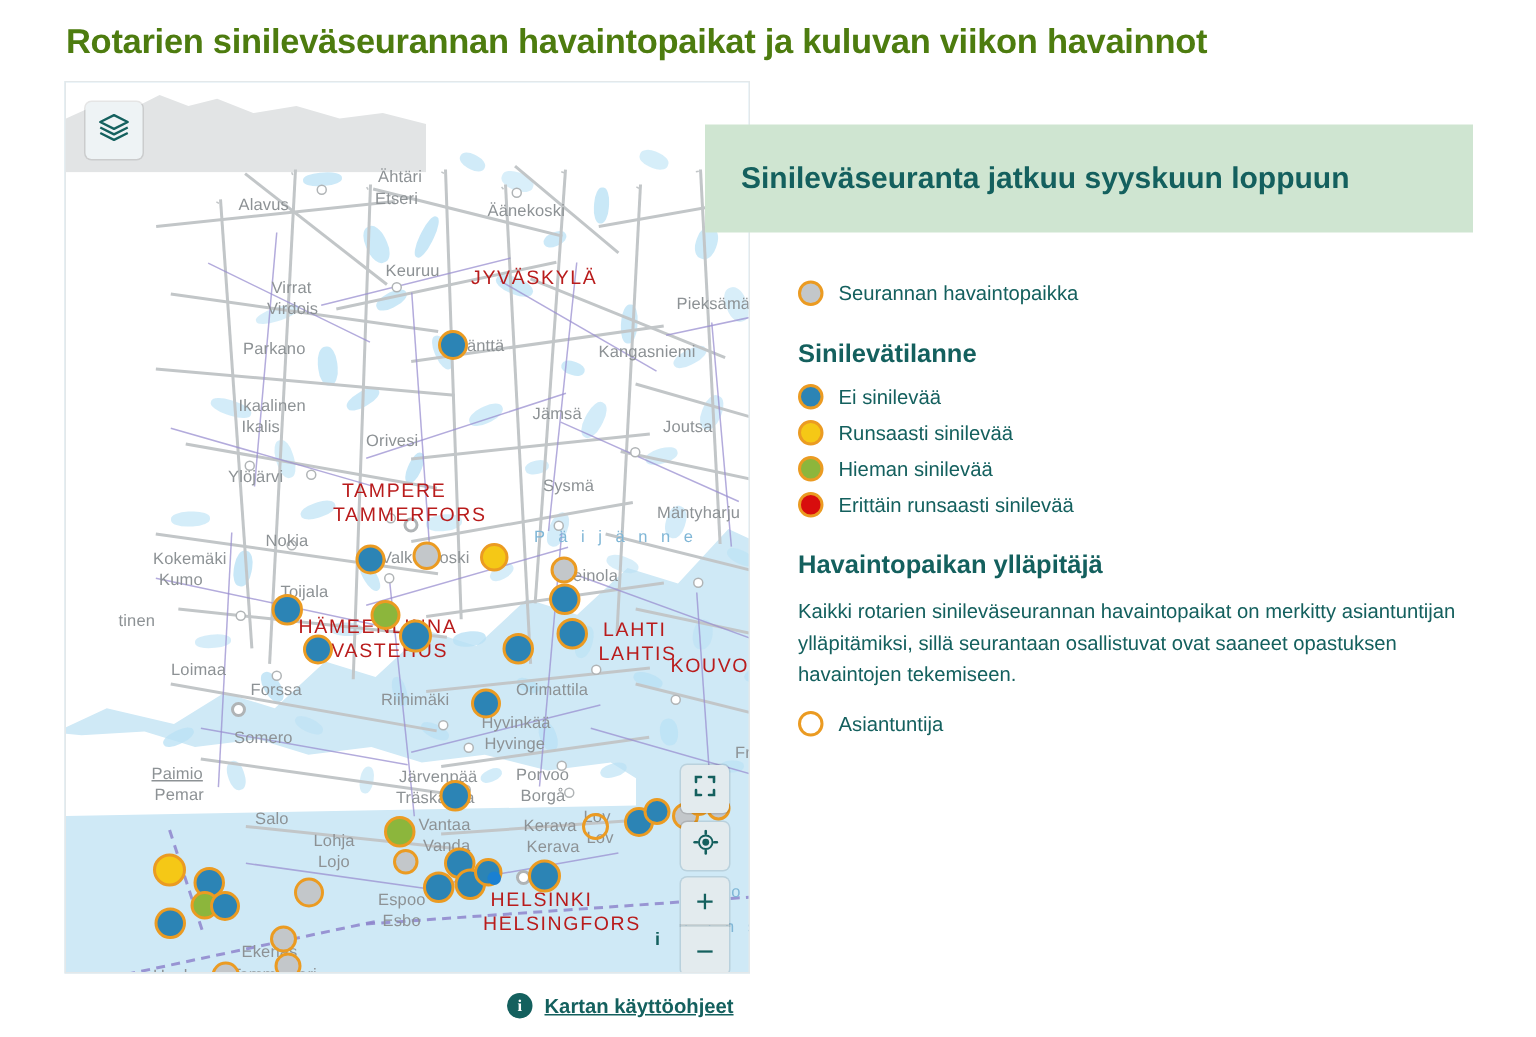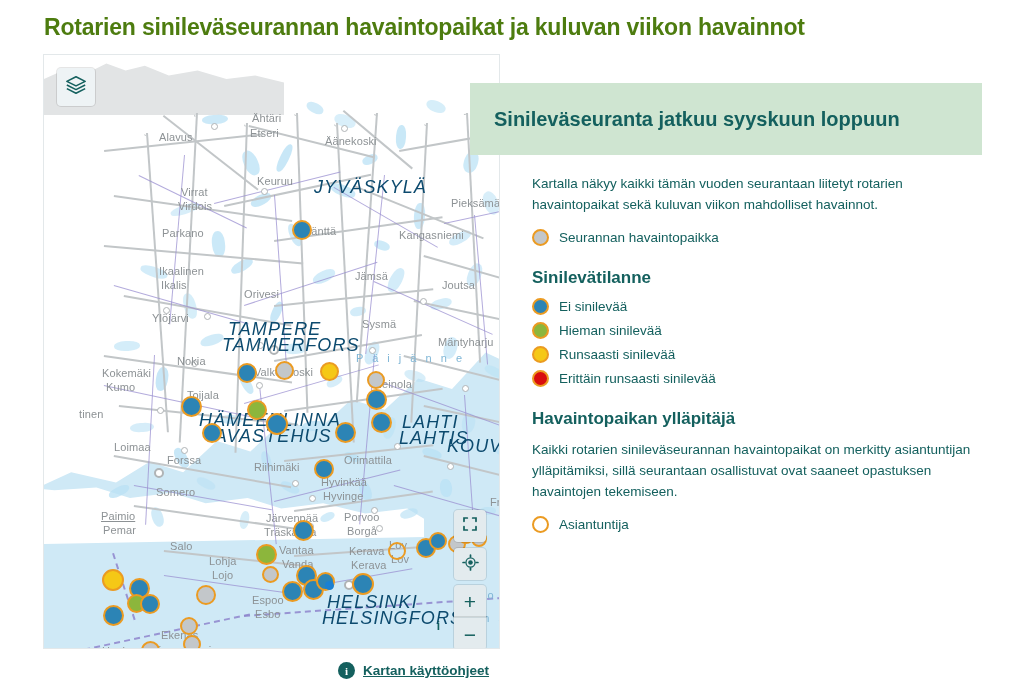--- a/index.html
+++ b/index.html
@@ -49,21 +49,21 @@
   .dash-line{position:absolute;border-top:2.5px dashed #8f86cd;opacity:.85;transform-origin:0 0;}
   .junction{
     position:absolute;width:7px;height:7px;border-radius:50%;
     background:#ffffff;border:1.6px solid #b0b4b6;box-sizing:border-box;
   }
   .junction.big{width:10px;height:10px;border-width:2px;}
   .mlabel{
     position:absolute;color:#8d9295;font-size:11px;white-space:nowrap;
     font-family:"Liberation Sans", sans-serif;letter-spacing:.1px;
   }
-  .mlabel.city{font-size:18px;letter-spacing:1.1px;color:#0c4a6e;font-style:italic;}
+  .mlabel.city{font-size:13px;letter-spacing:1.1px;color:#b91c1c;}
   .mlabel.water{font-size:11px;letter-spacing:3px;color:#7fb6d6;}
   
   .marker{
     position:absolute;border-radius:50%;
     border:2.5px solid #eb9b22;box-sizing:border-box;
   }
   .marker.gray{background:#c3c7ca;}
   .marker.blue{background:#2c84b5;}
   .marker.green{background:#8cb63c;}
   .marker.yellow{background:#f5c816;}
@@ -543,40 +543,39 @@
   <span class="info-icon">i</span>
   <a href="#">Kartan käyttöohjeet</a>
 </div>
 
 <div id="banner">
   <div id="banner-title">Sinileväseuranta jatkuu syyskuun loppuun</div>
 </div>
 
 <div id="panel">
 
-  <p class="ptext">Kartalla näkyy kaikki tämän vuoden seurantaan liitetyt rotarien havaintopaikat sekä kuluvan viikon mahdolliset havainnot.</p>
 
   <div class="legend-row sp-top">
     <span class="legend-dot" style="background:#c3c7ca;"></span>
     <span class="legend-label">Seurannan havaintopaikka</span>
   </div>
 
   <h3 class="phead">Sinilevätilanne</h3>
 
   <div class="legend-row">
     <span class="legend-dot" style="background:#2c84b5;"></span>
     <span class="legend-label">Ei sinilevää</span>
   </div>
   <div class="legend-row">
+    <span class="legend-dot" style="background:#f5c816;"></span>
+    <span class="legend-label">Runsaasti sinilevää</span>
+  </div>
+  <div class="legend-row">
     <span class="legend-dot" style="background:#8cb63c;"></span>
     <span class="legend-label">Hieman sinilevää</span>
-  </div>
-  <div class="legend-row">
-    <span class="legend-dot" style="background:#f5c816;"></span>
-    <span class="legend-label">Runsaasti sinilevää</span>
   </div>
   <div class="legend-row">
     <span class="legend-dot" style="background:#d80d0d;"></span>
     <span class="legend-label">Erittäin runsaasti sinilevää</span>
   </div>
 
   <h3 class="phead">Havaintopaikan ylläpitäjä</h3>
   <p class="ptext">Kaikki rotarien sinileväseurannan havaintopaikat on merkitty asiantuntijan ylläpitämiksi, sillä seurantaan osallistuvat ovat saaneet opastuksen havaintojen tekemiseen.</p>
 
   <div class="legend-row sp-top">

